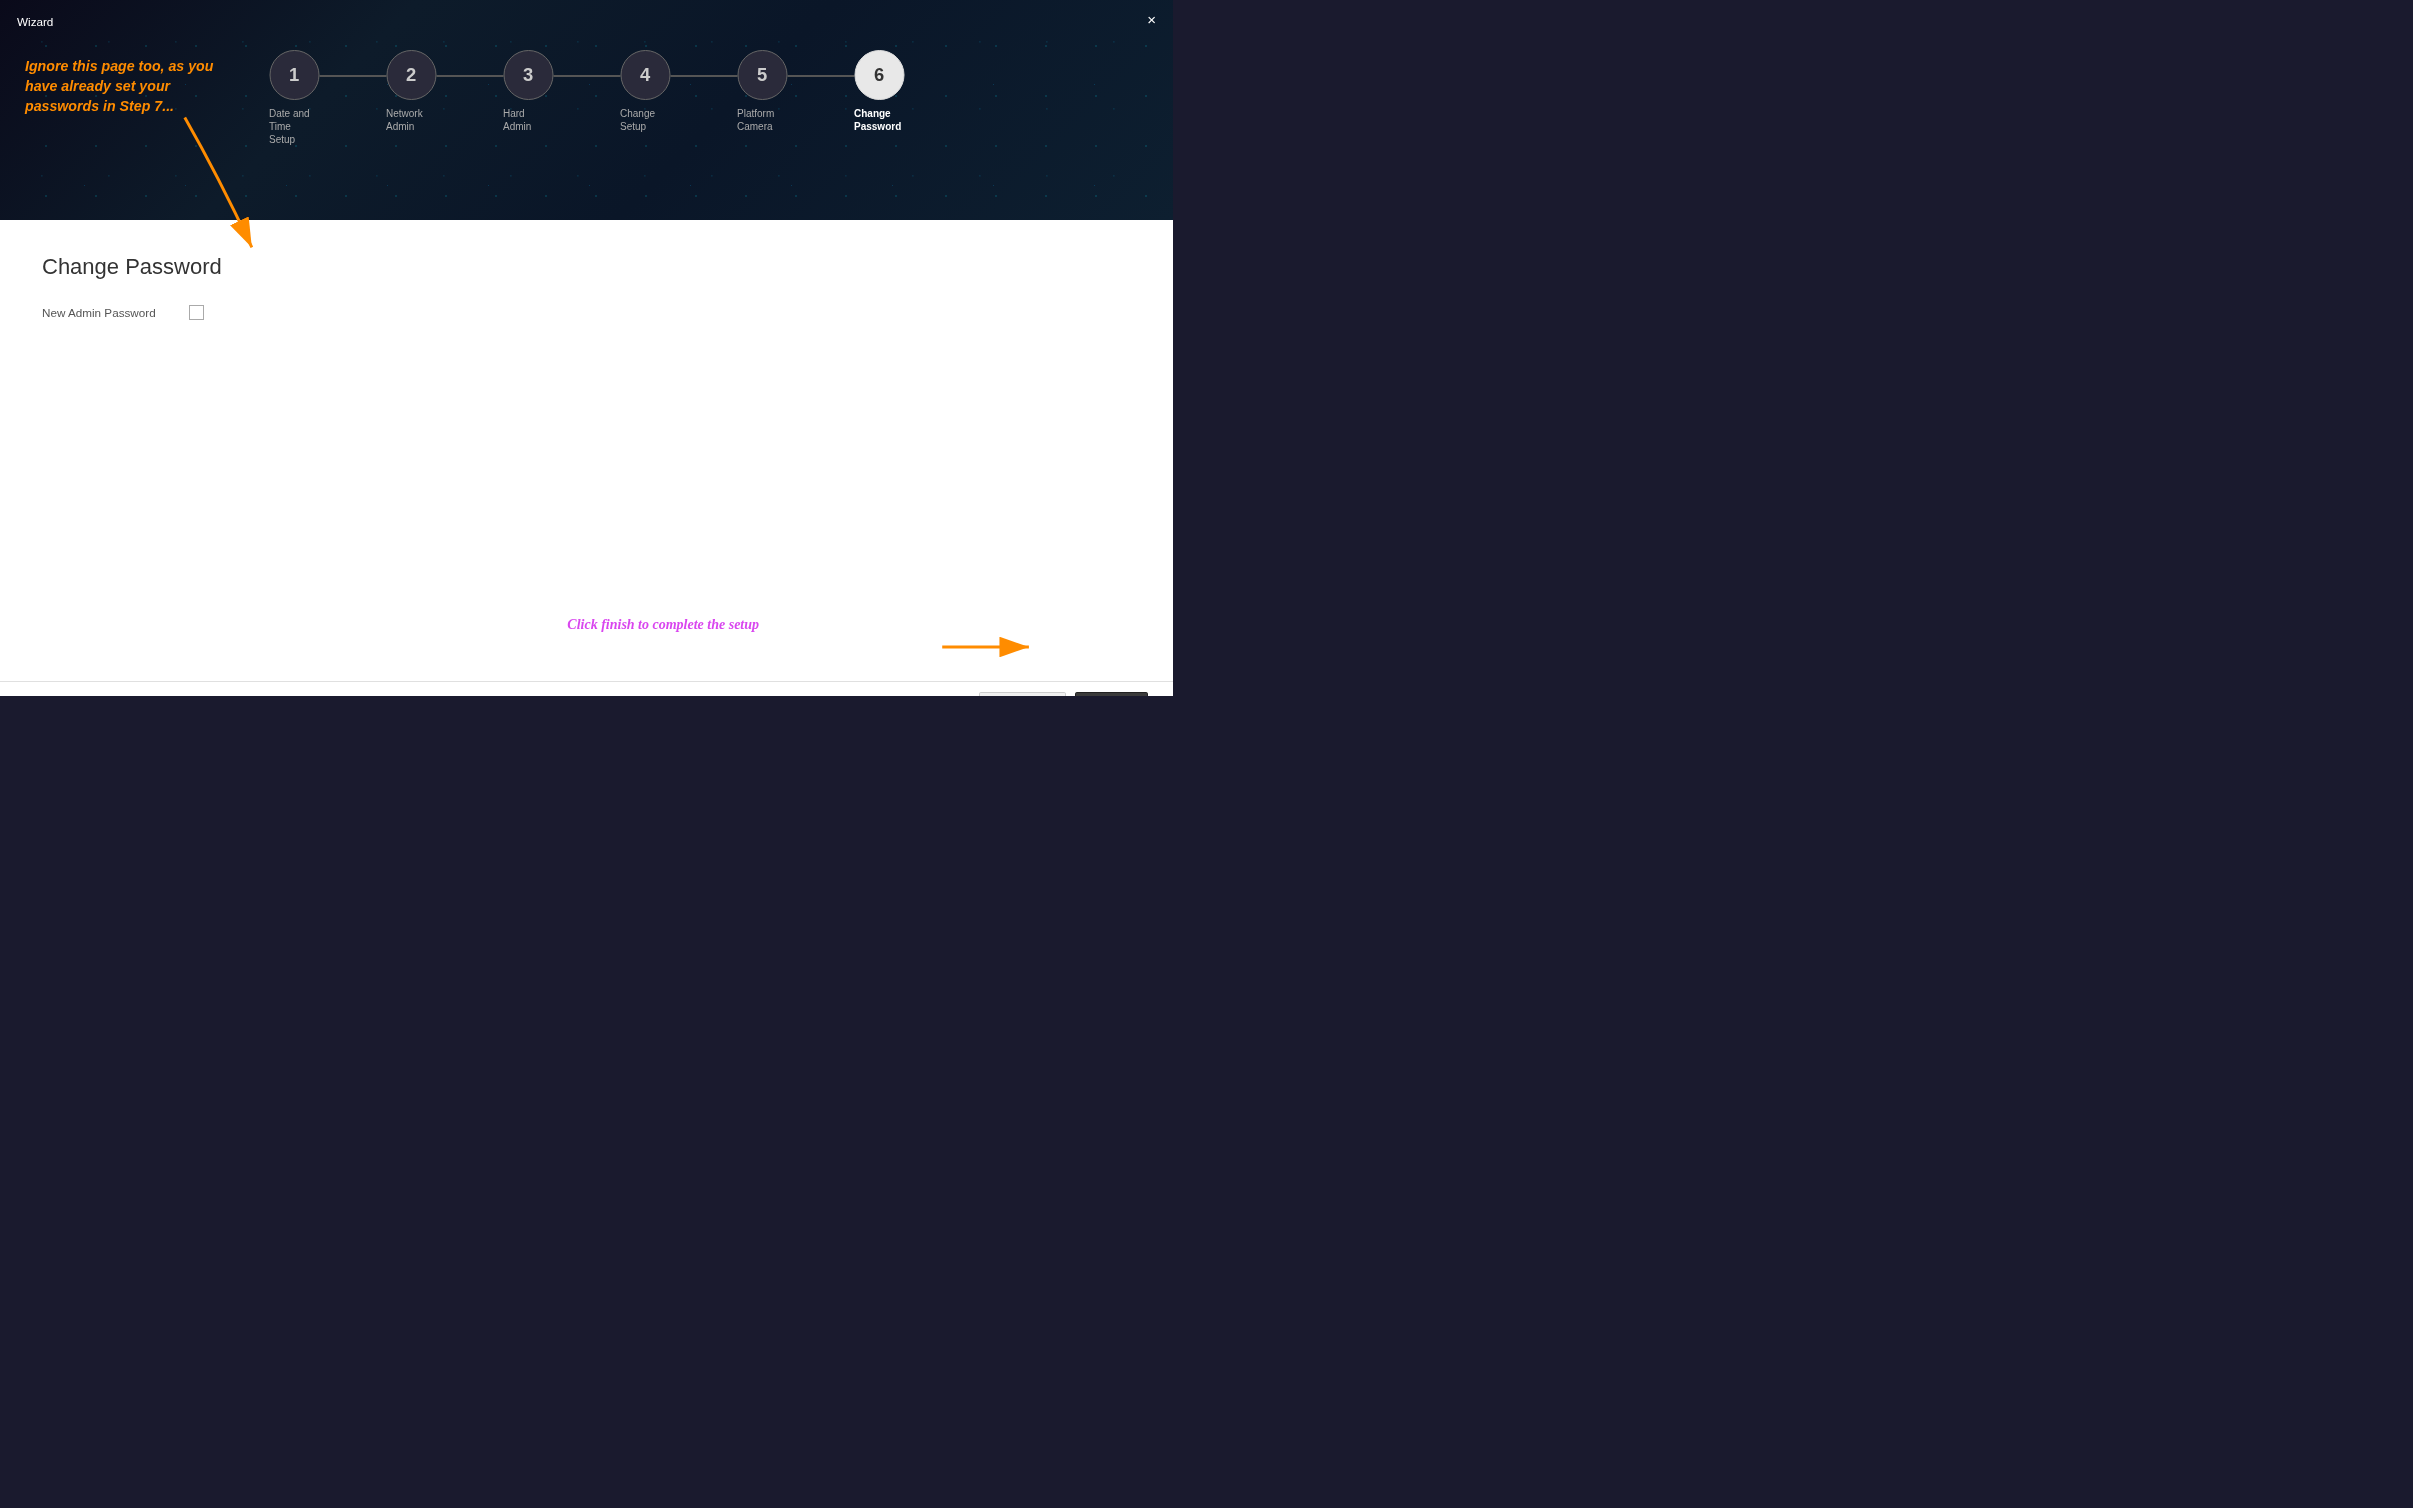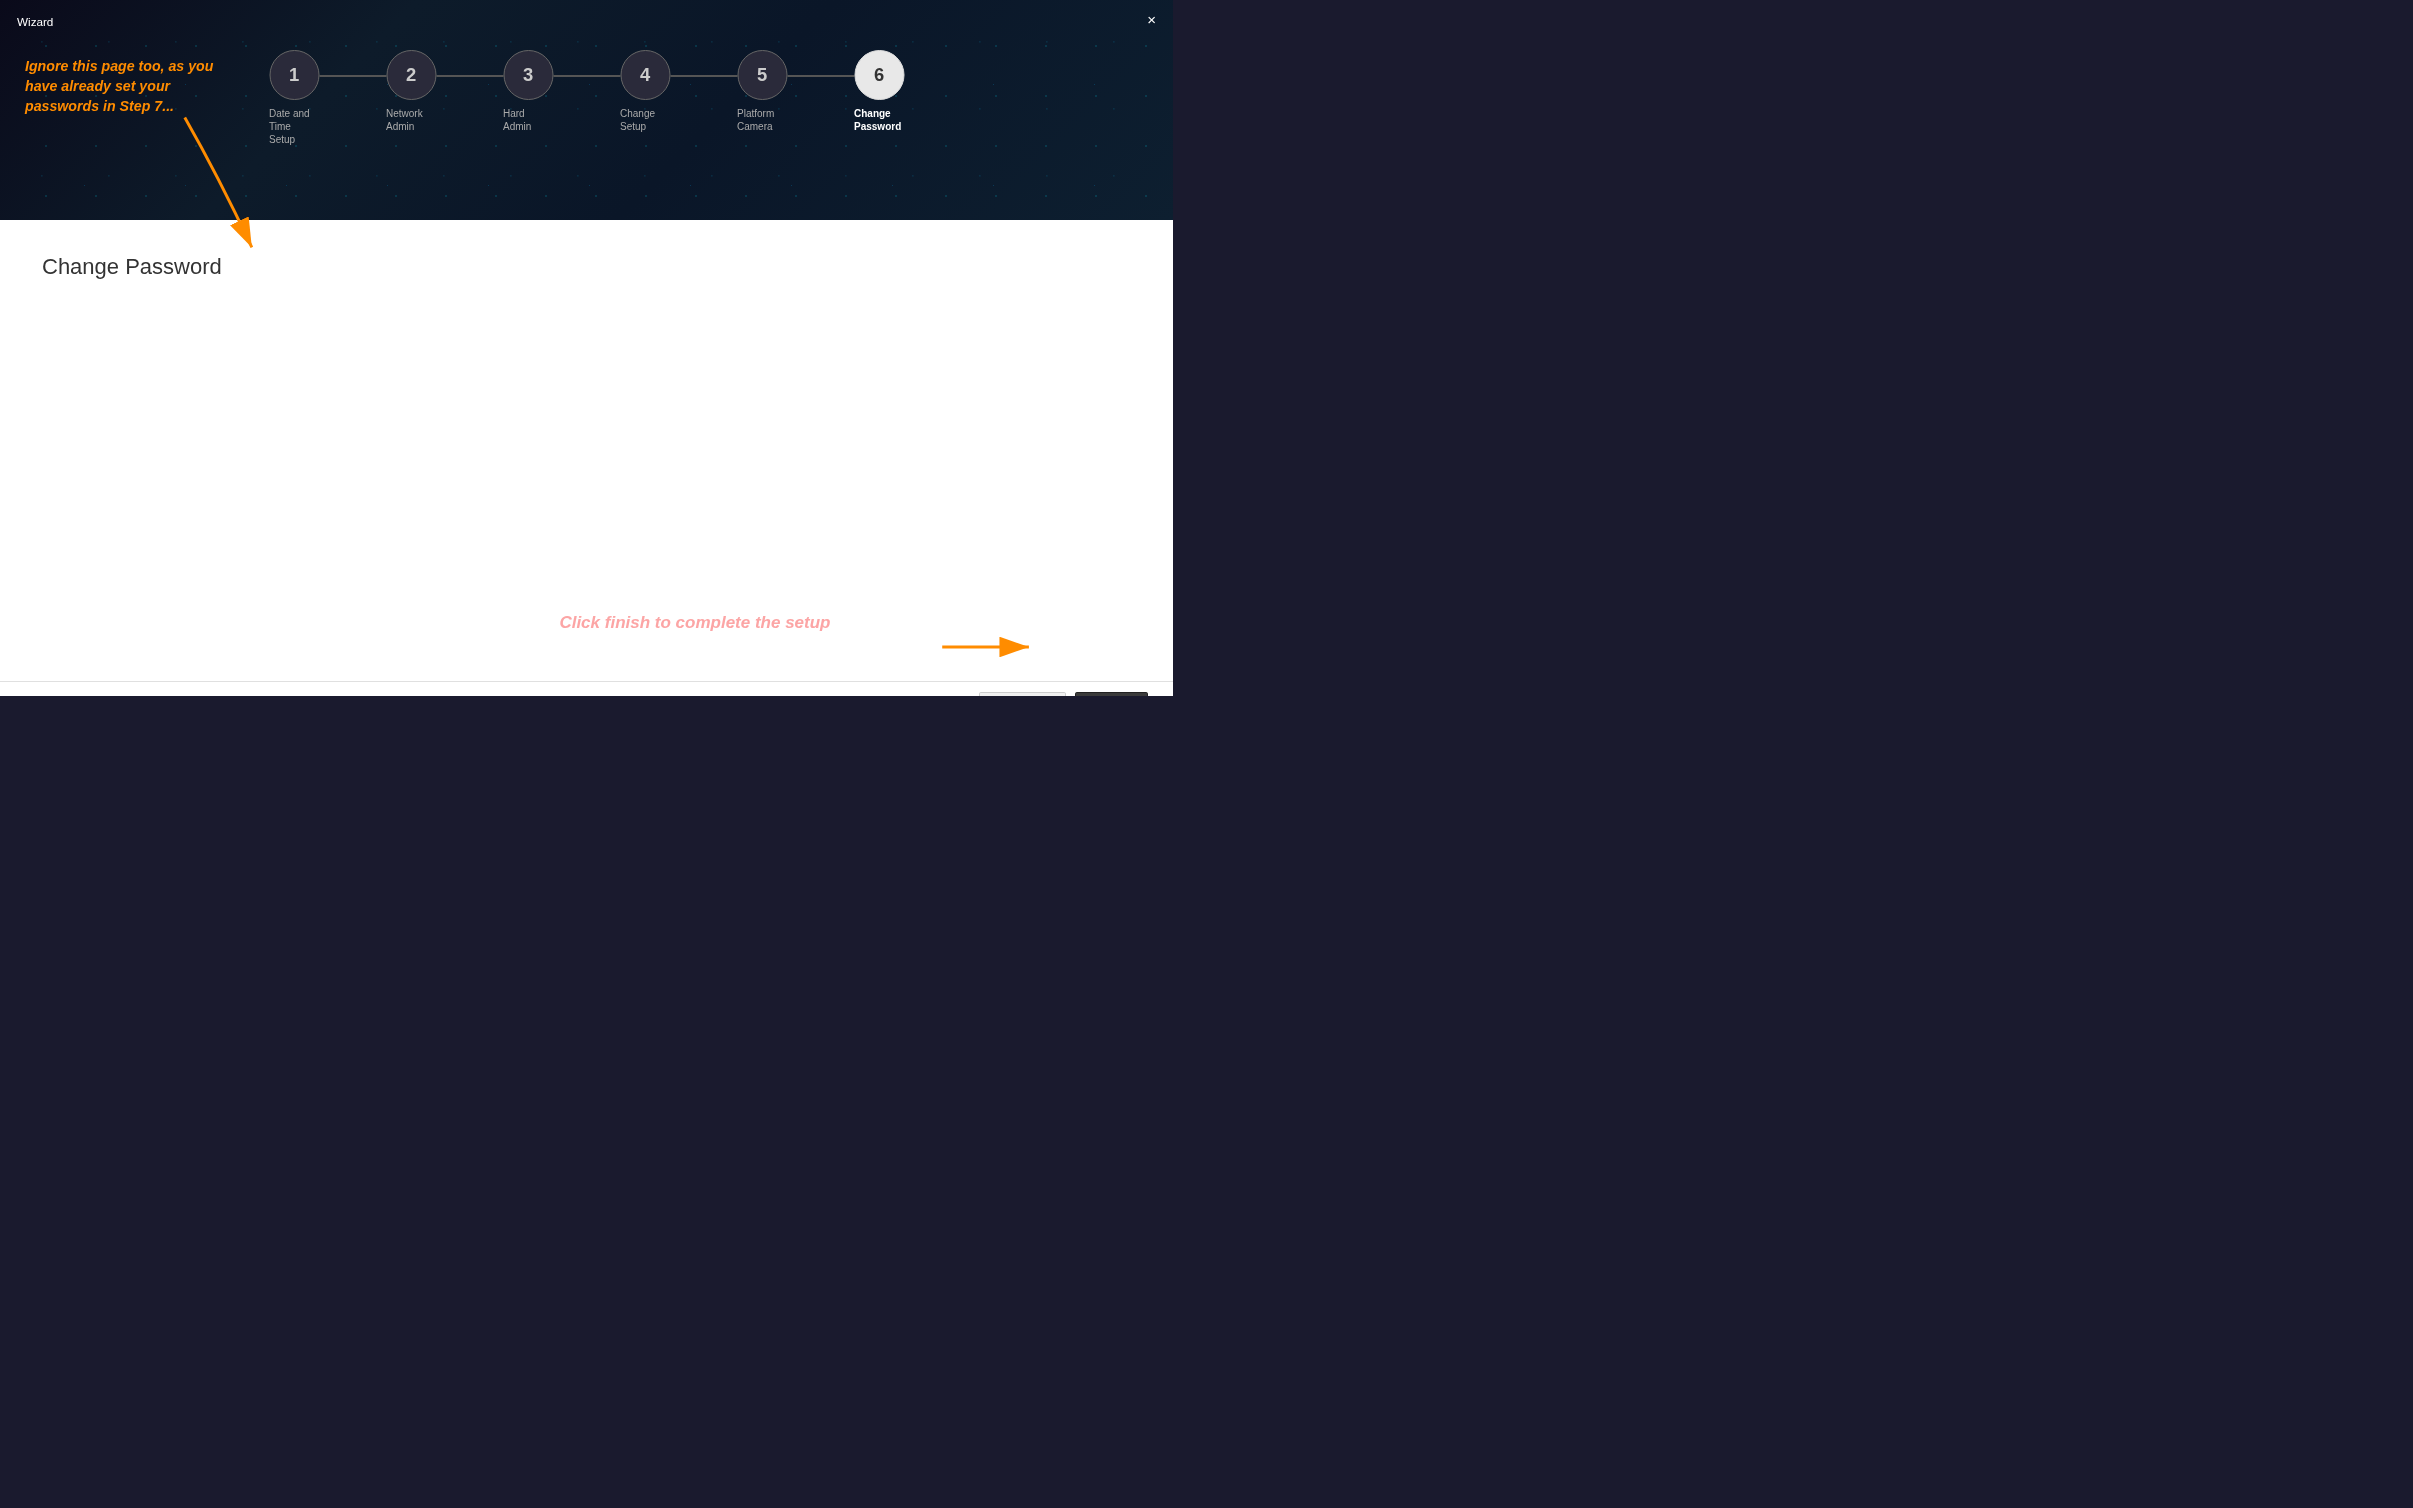--- a/index.html
+++ b/index.html
@@ -201,26 +201,27 @@
       max-width: 218px;
       line-height: 1.4;
       z-index: 10;
     }
 
     .annotation-bottom {
       position: absolute;
       bottom: 88px;
       left: 50%;
       transform: translateX(-10%);
-      color: #fca5a5;
-      font-size: 17px;
+      color: #d946ef;
+      font-size: 14px;
       font-weight: bold;
       font-style: italic;
       z-index: 10;
       white-space: nowrap;
+      font-family: Liberation Serif, serif;
     }
 
     
     .arrow-top {
       position: absolute;
       top: 109px;
       left: 168px;
       z-index: 10;
       pointer-events: none;
     }
@@ -306,20 +307,24 @@
     </div>
 
   </div>
 
 </div>
 
 <div class="main-content">
 
   <h2 class="page-title">Change Password</h2>
 
+  <div class="form-row">
+    <label class="form-label">New Admin Password</label>
+    <input type="checkbox" class="checkbox-input" style="">
+  </div>
 
   <div class="bottom-bar">
     <button class="btn-previous">Previous</button>
     <button class="btn-finish">Finish</button>
   </div>
 
 </div>
 
 <div class="annotation-top">Ignore this page too, as you have already set your passwords in Step 7...</div>
 

